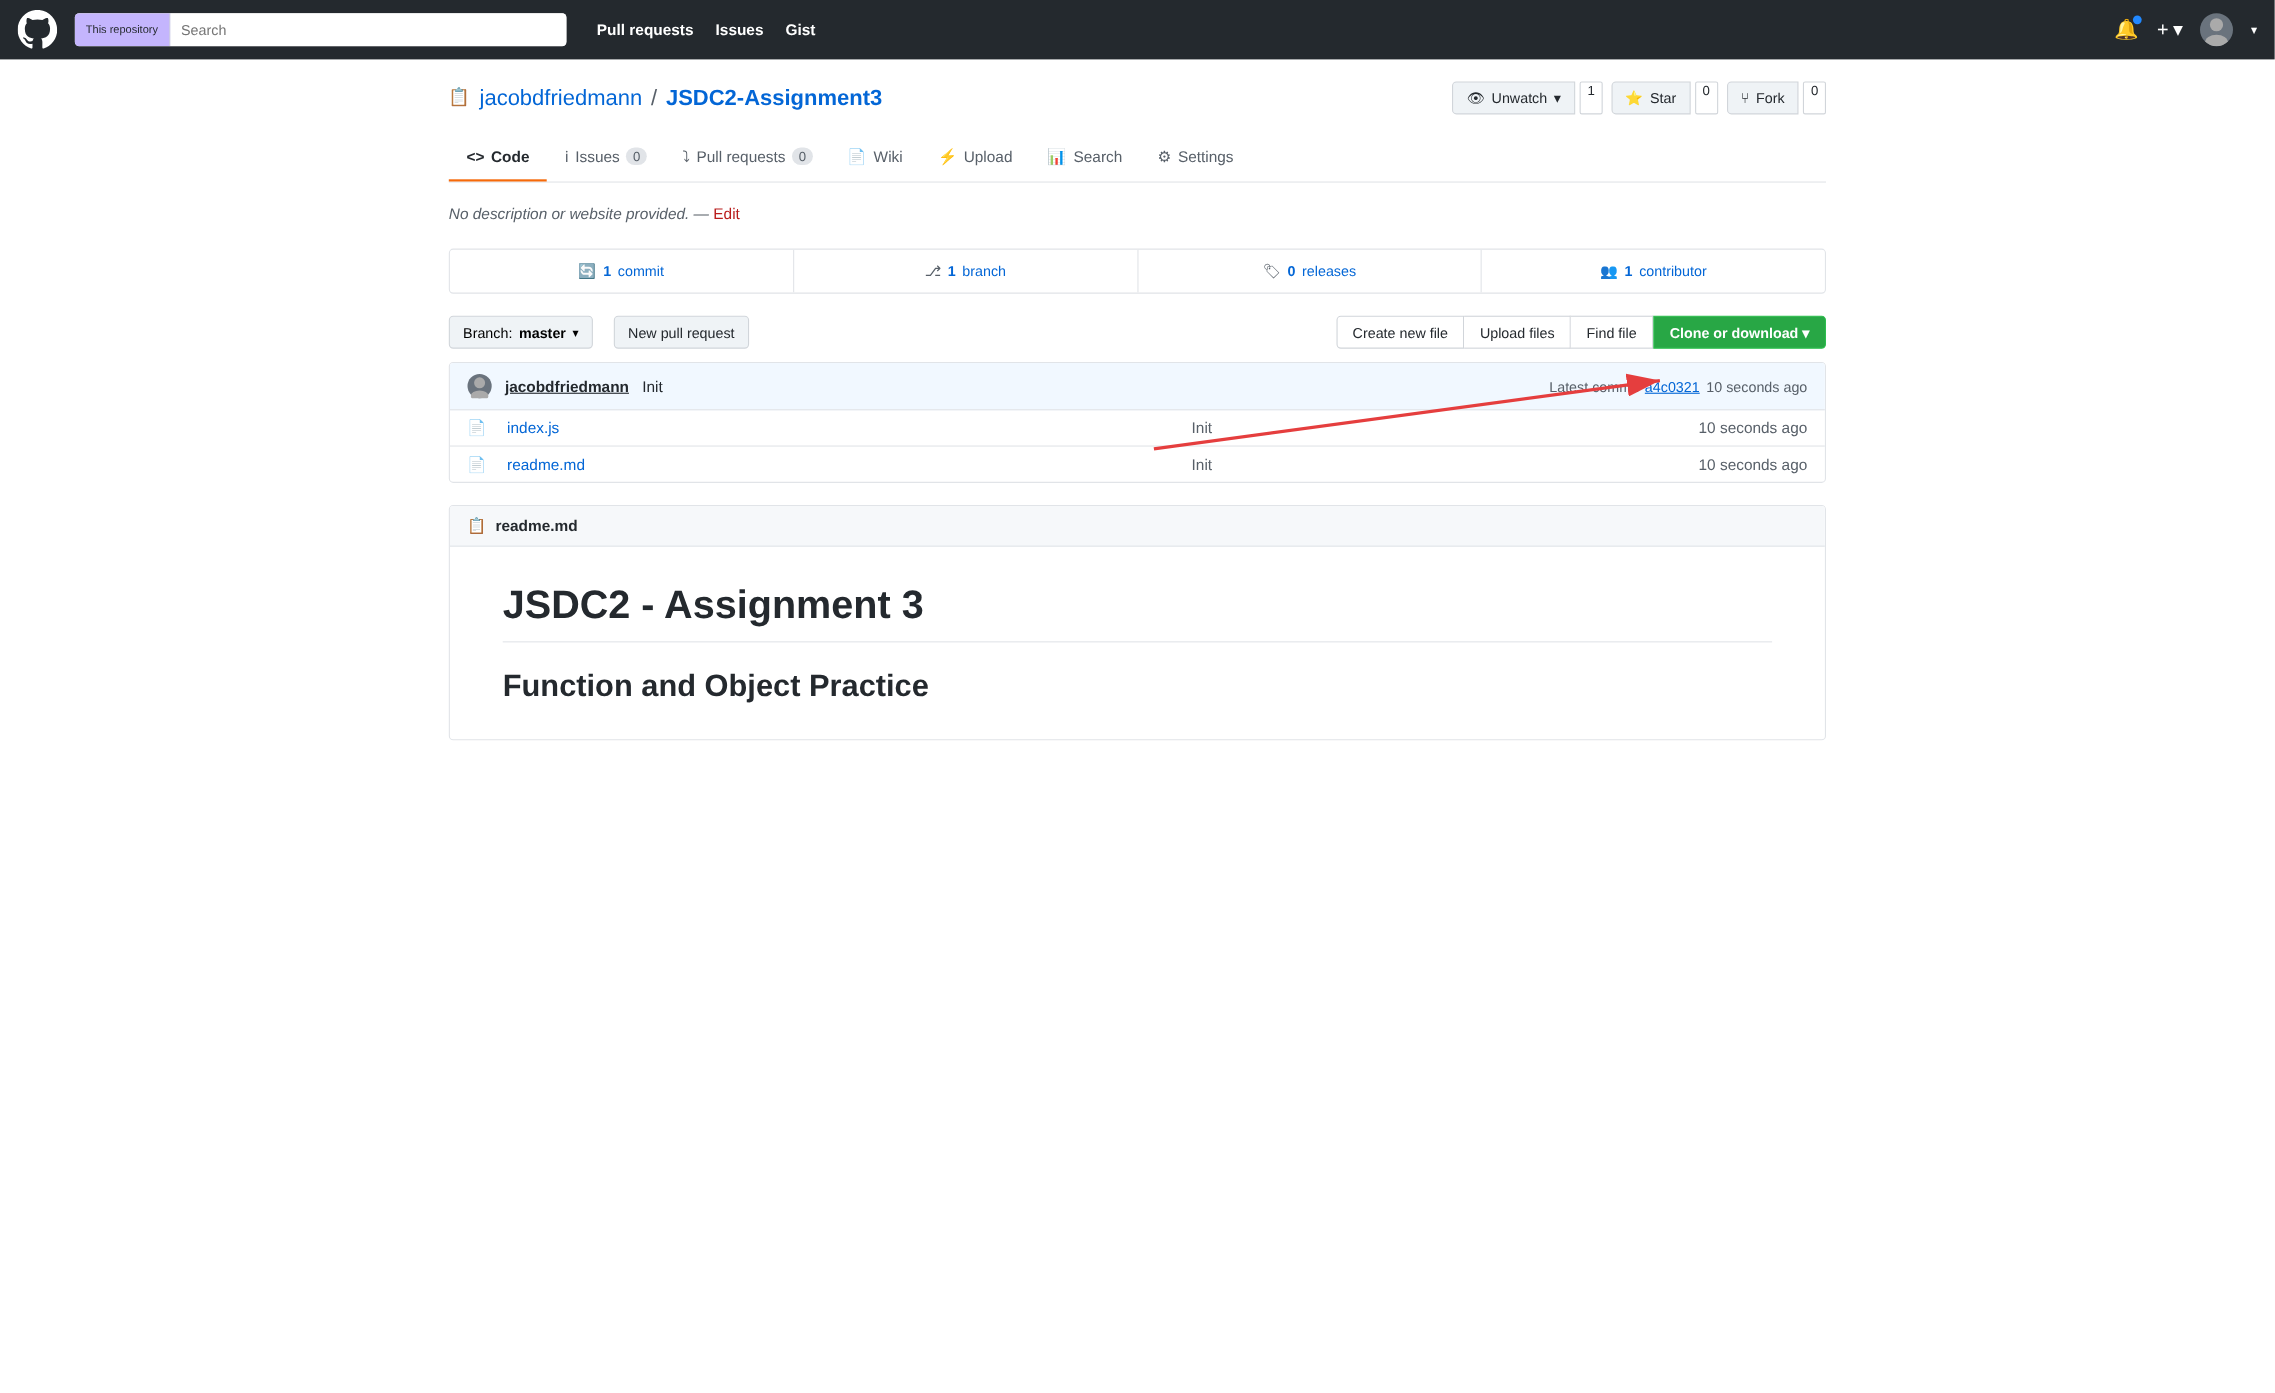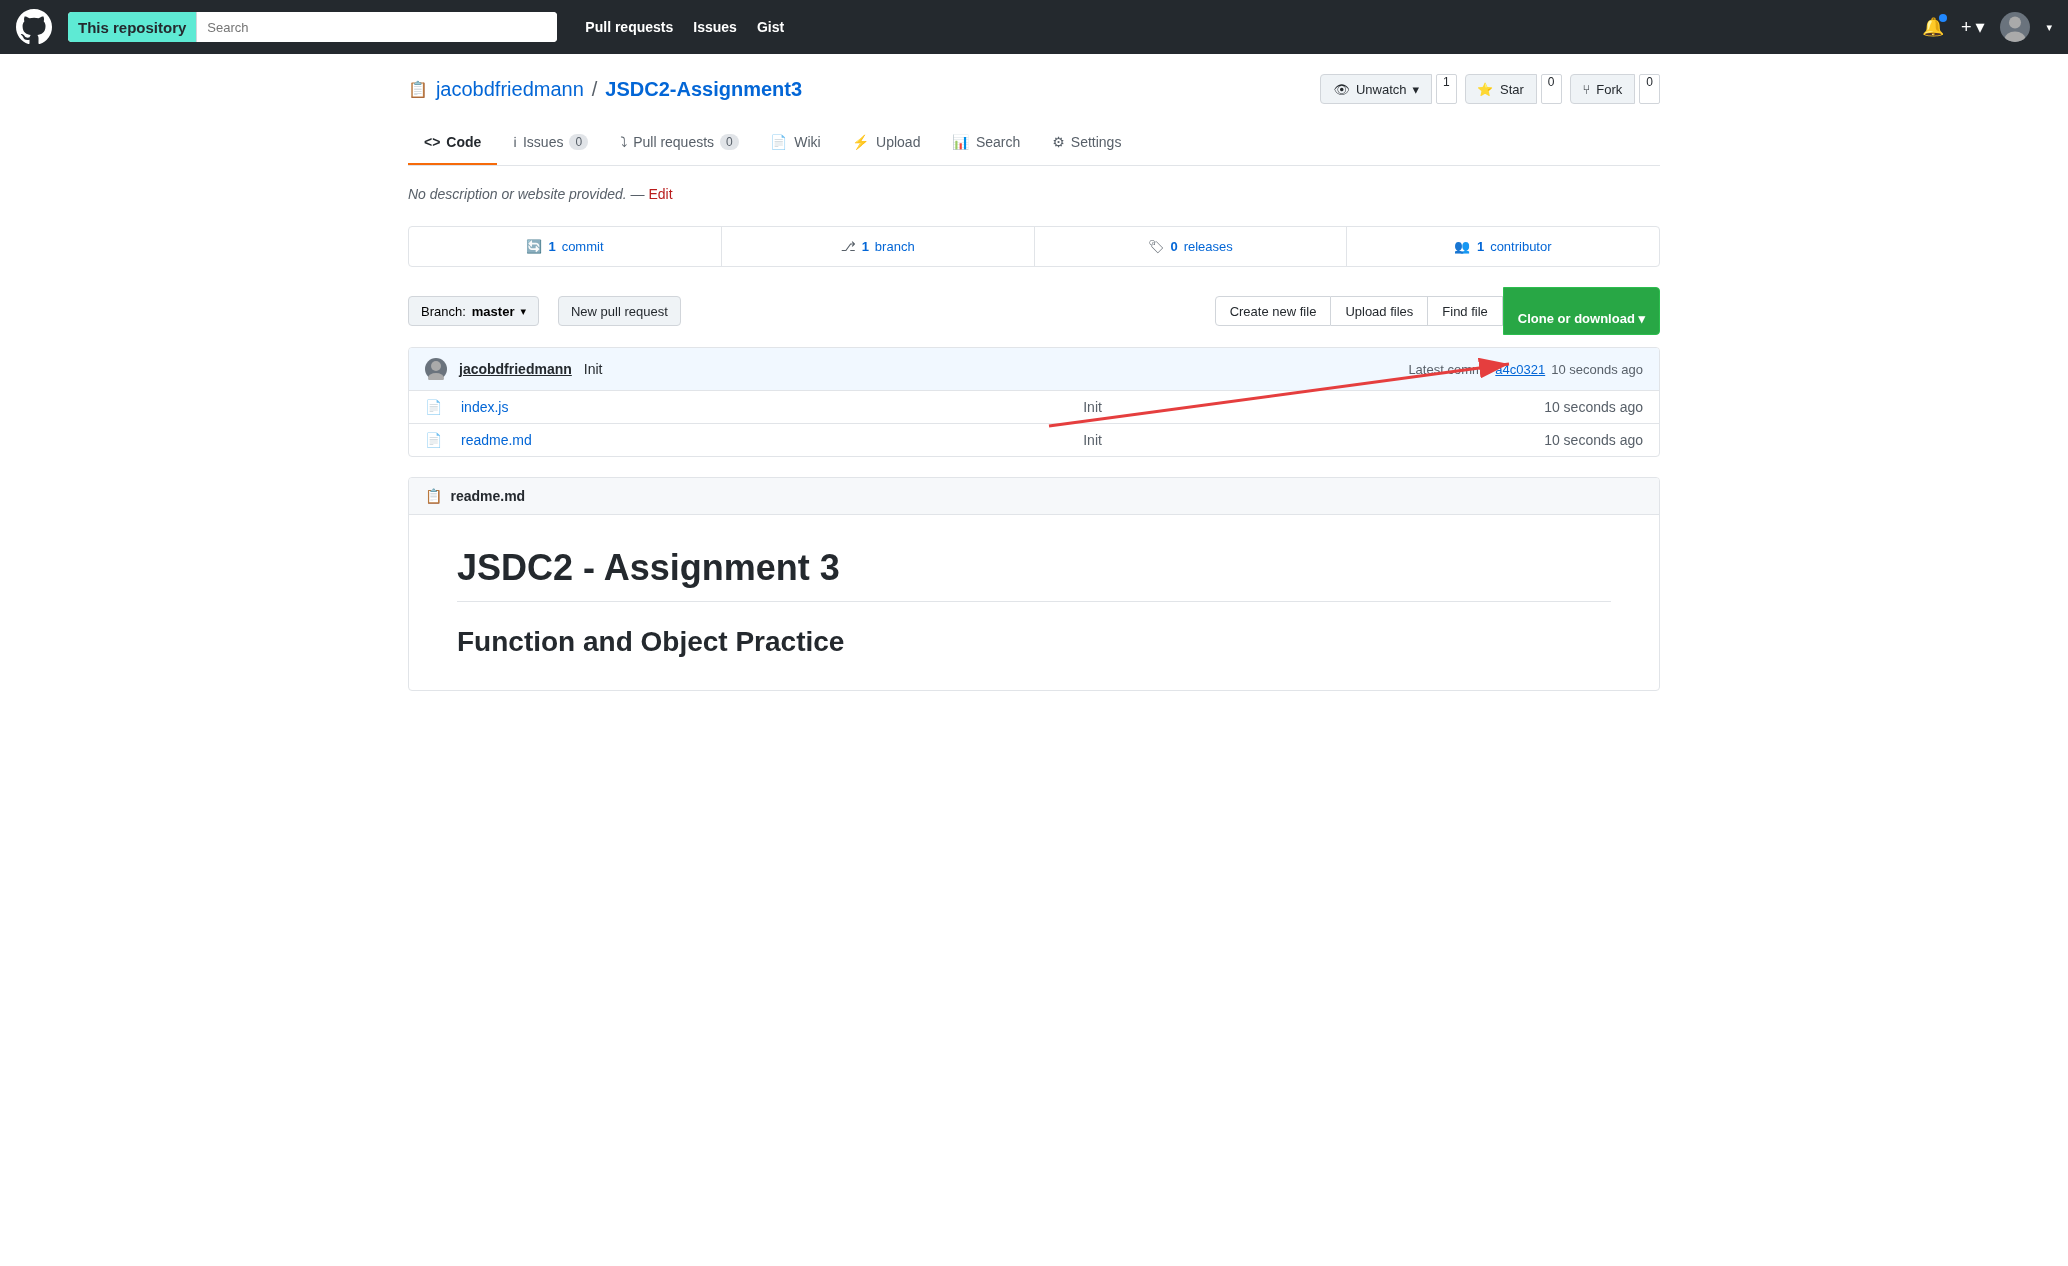--- a/index.html
+++ b/index.html
@@ -3,21 +3,21 @@
   <meta charset="utf-8">
   <style>
     * { box-sizing: border-box; margin: 0; padding: 0; }
     body { font-family: -apple-system, BlinkMacSystemFont, "Segoe UI", Helvetica, Arial, sans-serif; font-size: 14px; color: #24292e; background: #fff; }
 
     
     .nav-bar { background: #24292e; color: #fff; display: flex; align-items: center; padding: 0 16px; height: 54px; gap: 16px; }
     .nav-logo { width: 36px; height: 36px; flex-shrink: 0; }
     .nav-logo svg { fill: #fff; width: 36px; height: 36px; }
     .nav-repo-scope { display: flex; align-items: center; background: #fff; border-radius: 4px; overflow: hidden; height: 30px; }
-    .nav-repo-scope-label { background: #5eead4; color: #24292e; font-size: 15px; padding: 0 10px; height: 100%; display: flex; align-items: center; border-right: 1px solid #d1d5da; white-space: nowrap; font-weight: bold; }
+    .nav-repo-scope-label { background: #c4b5fd; color: #24292e; font-size: 10px; padding: 0 10px; height: 100%; display: flex; align-items: center; border-right: 1px solid #d1d5da; white-space: nowrap; }
     .nav-repo-scope-input { border: none; outline: none; font-size: 13px; padding: 0 10px; width: 360px; height: 100%; color: #586069; }
     .nav-links { display: flex; align-items: center; gap: 20px; margin-left: 12px; }
     .nav-links a { color: #fff; text-decoration: none; font-size: 14px; font-weight: 600; }
     .nav-right { margin-left: auto; display: flex; align-items: center; gap: 16px; }
     .nav-icon-btn { background: none; border: none; cursor: pointer; color: #fff; font-size: 18px; display: flex; align-items: center; gap: 4px; }
     .nav-avatar { width: 30px; height: 30px; border-radius: 50%; background: #6a737d; overflow: hidden; }
     .bell-badge { position: relative; }
     .bell-dot { position: absolute; top: -2px; right: -2px; width: 8px; height: 8px; background: #2188ff; border-radius: 50%; }
 
     
@@ -54,21 +54,21 @@
 
     
     .file-actions-bar { display: flex; align-items: center; justify-content: space-between; margin-bottom: 0; }
     .branch-selector { display: flex; align-items: center; gap: 19px; }
     .branch-btn { display: flex; align-items: center; gap: 6px; padding: 6px 12px; font-size: 13px; border: 1px solid #d1d5da; background: #eff3f6; border-radius: 4px; cursor: pointer; height: 30px; }
     .new-pr-btn { padding: 6px 12px; font-size: 13px; border: 1px solid #d1d5da; background: #eff3f6; border-radius: 4px; cursor: pointer; height: 30px; color: #24292e; }
     .file-btns { display: flex; align-items: center; gap: 0; }
     .file-btn { padding: 6px 14px; font-size: 13px; border: 1px solid #d1d5da; background: #fff; color: #24292e; cursor: pointer; height: 30px; border-left: none; }
     .file-btn:first-child { border-left: 1px solid #d1d5da; border-radius: 4px 0 0 4px; }
     .file-btn.find-file { border-radius: 0; }
-    .clone-btn { padding: 23px 14px; font-size: 13px; border: 1px solid #2cbe4e; background: #28a745; color: #fff; border-radius: 0 4px 4px 0; cursor: pointer; height: 30px; font-weight: 600; }
+    .clone-btn { padding: 6px 14px; font-size: 13px; border: 1px solid #2cbe4e; background: #28a745; color: #fff; border-radius: 0 4px 4px 0; cursor: pointer; height: 30px; font-weight: 600; }
 
     
     .file-table { border: 1px solid #e1e4e8; border-radius: 4px; margin-top: 12px; overflow: hidden; }
     .commit-bar { background: #f1f8ff; border-bottom: 1px solid #e1e4e8; display: flex; align-items: center; padding: 10px 16px; gap: 12px; position: relative; }
     .commit-avatar { width: 22px; height: 22px; border-radius: 50%; background: #6a737d; }
     .commit-author { font-weight: 600; color: #24292e; }
     .commit-message { color: #24292e; }
     .commit-right { margin-left: auto; color: #586069; font-size: 13px; display: flex; align-items: center; gap: 6px; }
     .commit-hash { color: #0366d6; }
     .file-row { display: flex; align-items: center; padding: 8px 16px; border-bottom: 1px solid #e1e4e8; gap: 16px; }

